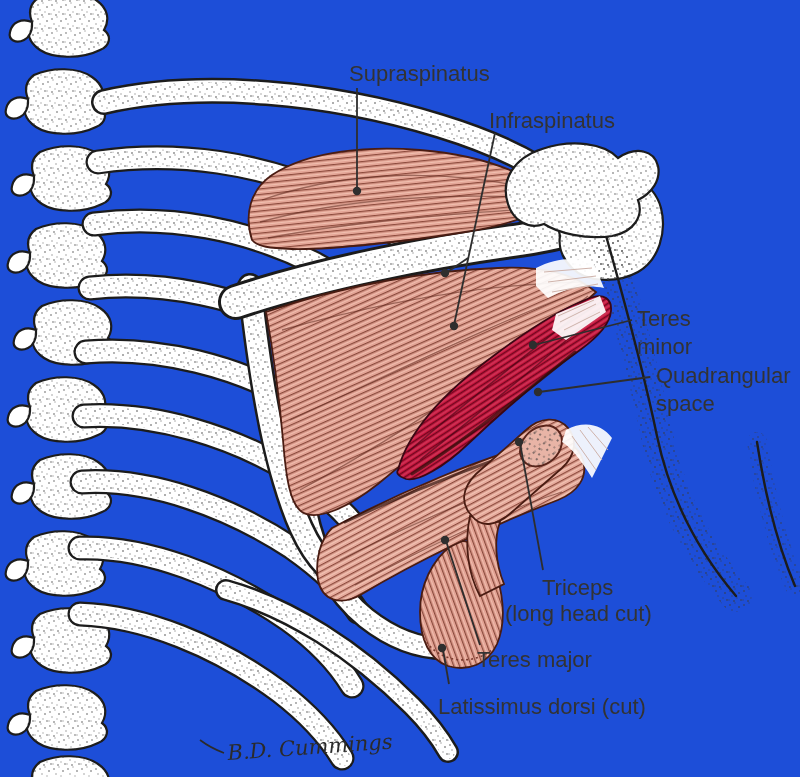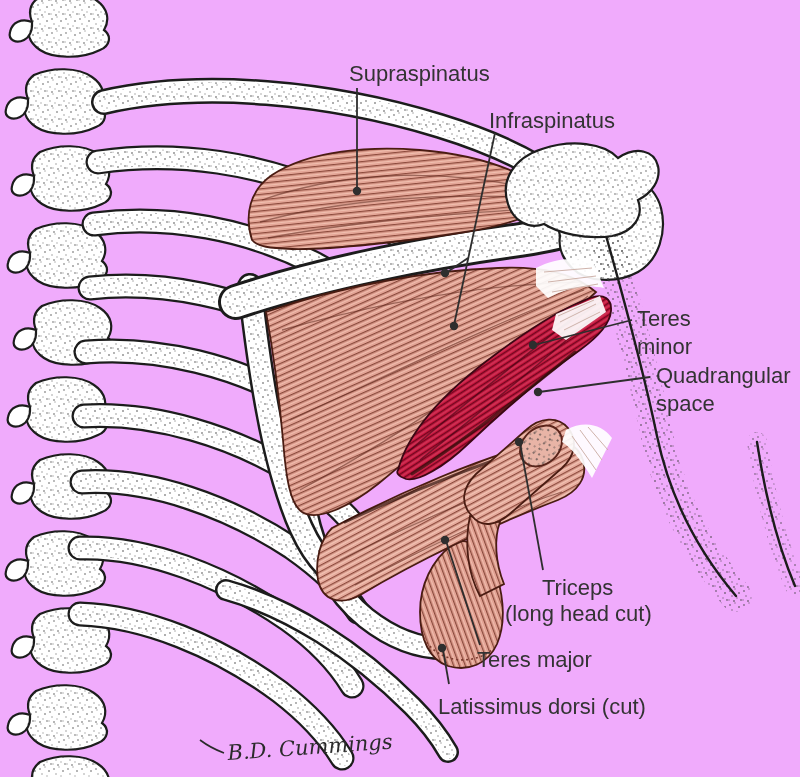--- a/index.html
+++ b/index.html
@@ -1,17 +1,17 @@
 <!DOCTYPE html>
 <html><head>
 <meta charset="utf-8">
 <title>Diagram</title>
 <style>
   html,body{margin:0;padding:0;background:#ffffff;}
-  .stage{position:relative;width:800px;height:777px;background:#f0abfc;overflow:hidden;
+  .stage{position:relative;width:800px;height:777px;background:#1d4ed8;overflow:hidden;
          font-family:"Liberation Sans", sans-serif;}
   svg{display:block;}
   
   .bO{fill:none;stroke:#1c1c1c;stroke-width:25;stroke-linecap:round;}
   .bW{fill:none;stroke:#ffffff;stroke-width:20.5;stroke-linecap:round;}
   .bS{fill:none;stroke:url(#stip);stroke-width:17;stroke-linecap:round;opacity:.55;}
   .boneFill{fill:#ffffff;stroke:#1c1c1c;stroke-width:2.2;}
   .stipFill{fill:url(#stip);opacity:.5;stroke:none;}
   .inkLine{fill:none;stroke:#1c1c1c;stroke-width:2.4;stroke-linecap:round;}
   

